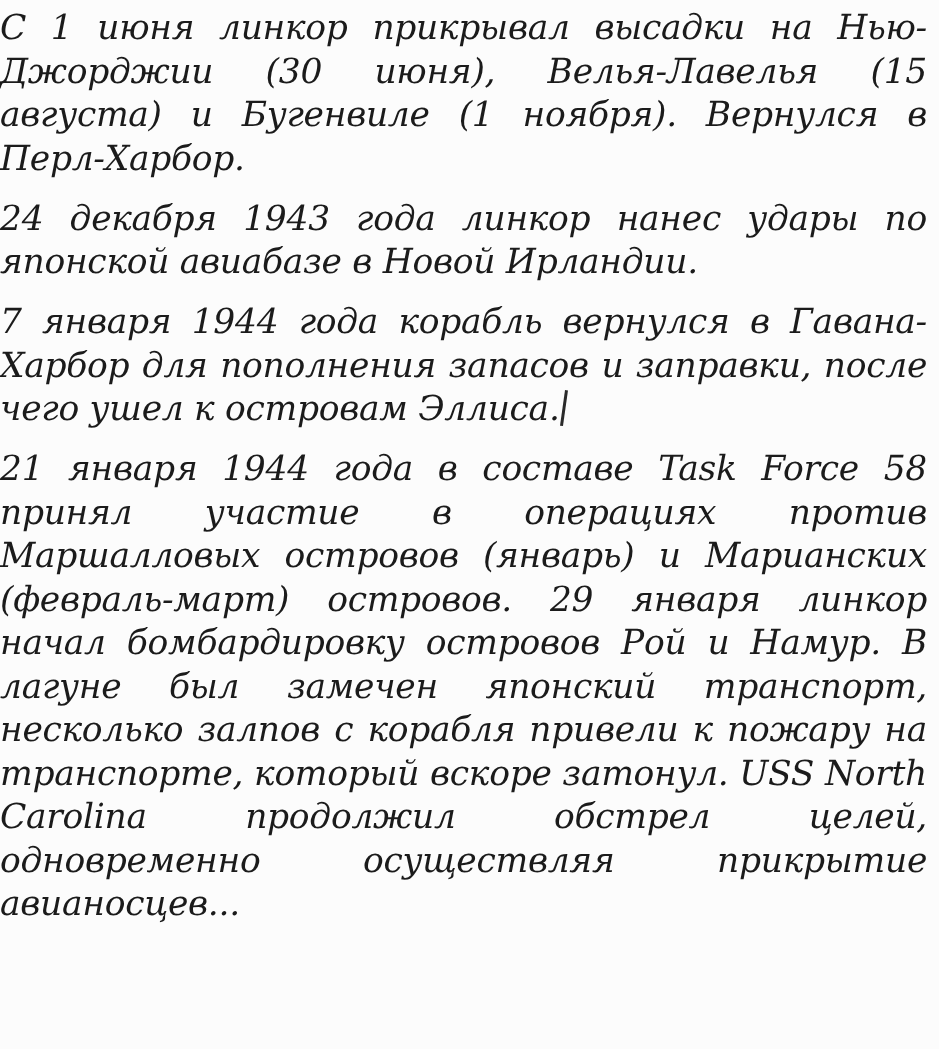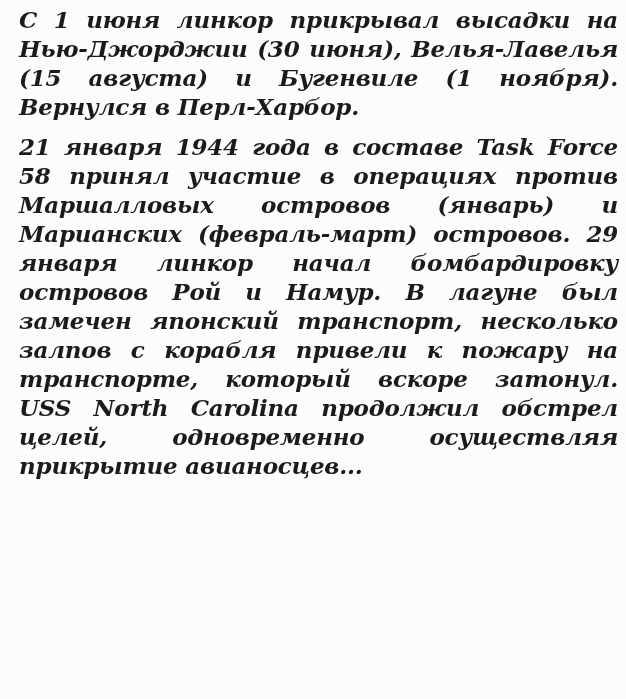--- a/index.html
+++ b/index.html
@@ -10,23 +10,22 @@
     width: 626px;
     height: 699px;
     overflow: hidden;
     background: #fcfcfc;
     font-family: "DejaVu Serif", "Liberation Serif", serif;
   }
   .page {
     box-sizing: border-box;
     width: 626px;
     height: 543px;
-    padding: 5px 8px 0 19px;
+    padding: 5px 8px 0 0;
     cursor: text;
-    font-weight: bold;
   }
   .page p {
     margin: 0 0 11px 0;
     font-style: italic;
     font-size: 23px;
     line-height: 29px;
     color: #1b1b1b;
     text-align: justify;
     letter-spacing: -0.2px;
   }
@@ -44,16 +43,18 @@
   }
 </style>
 </head>
 <body>
 
 <div class="page">
   <p>С 1 июня линкор прикрывал высадки на Нью-Джорджии (30 июня), Велья-Лавелья (15 августа) и Бугенвиле (1 ноября). Вернулся в Перл-Харбор.</p>
 
 
 
+  <p>24 декабря 1943 года линкор нанес удары по японской авиабазе в Новой Ирландии.</p>
 
+  <p><span>7 января 1944 года корабль вернулся в Гавана-Харбор для пополнения запасов и заправки, после чего ушел к островам Эллиса.</span><span class="caret"></span></p>
 
   <p>21 января 1944 года в составе Task Force 58 принял участие в операциях против Маршалловых островов (январь) и Марианских (февраль-март) островов. 29 января линкор начал бомбардировку островов Рой и Намур. В лагуне был замечен японский транспорт, несколько залпов с корабля привели к пожару на транспорте, который вскоре затонул. USS North Carolina продолжил обстрел целей, одновременно осуществляя прикрытие авианосцев...</p>
 </div>
 
 </body></html>

